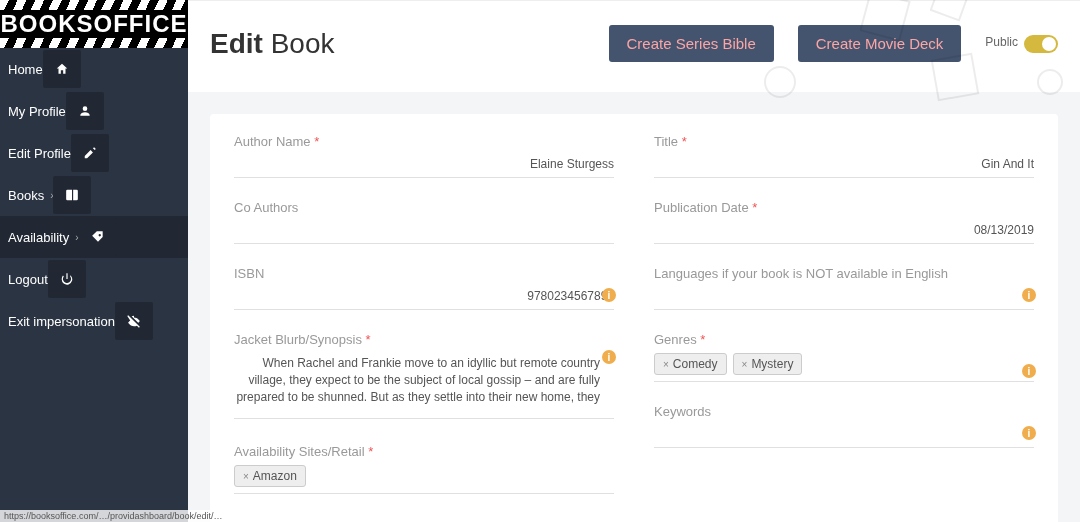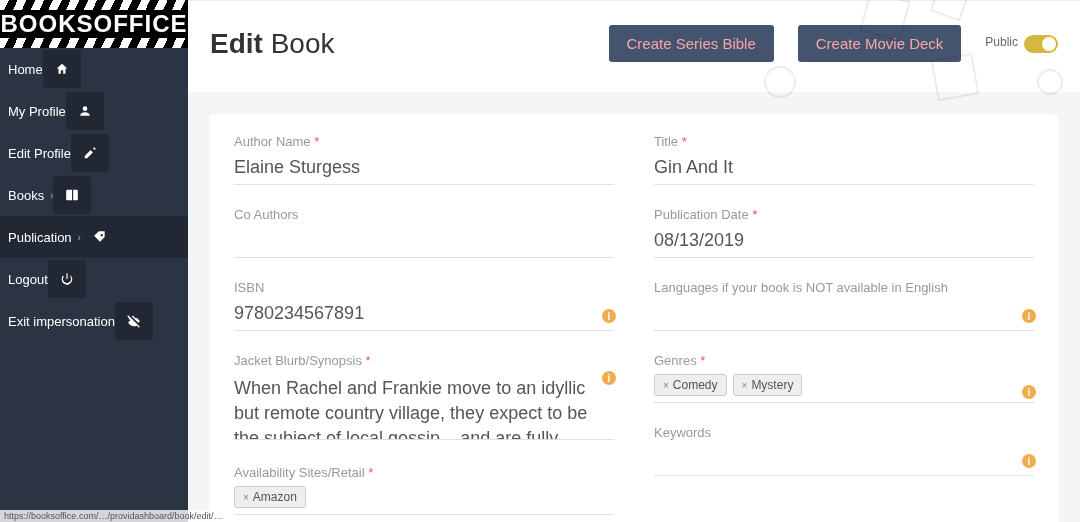--- a/index.html
+++ b/index.html
@@ -38,21 +38,21 @@
   
   .deco { position: absolute; opacity: .07; pointer-events:none }
 
   .form-area { background: #f4f5f7; padding: 22px; flex: 1; }
   .card { background: #fff; border-radius: 4px; padding: 20px 24px; }
   .row { display: flex; gap: 40px; }
   .col { flex: 1; min-width: 0; }
   .field { margin-bottom: 22px; position: relative; }
   .field-label { font-size: 13px; color: #999; display: block; margin-bottom: 2px; }
   .req { color: #e55; }
-  .field-input { width: 100%; border: none; border-bottom: 1px solid #e0e0e0; padding: 6px 0; font-size: 18px; background: transparent; outline: none; color:#555;}
+  .field-input { width: 100%; border: none; border-bottom: 1px solid #e0e0e0; padding: 6px 0; font-size: 12px; background: transparent; outline: none; color:#555;text-align:right;}
   textarea.field-input { resize: none; font-family: inherit; line-height: 1.4; height: 70px; padding-right: 14px; }
   .info-icon { position: absolute; right: -2px; bottom: 8px; width: 14px; height: 14px; background: #f0ad4e; border-radius: 50%; display: flex; align-items: center; justify-content: center; color: #fff; font-size: 10px; font-weight: bold; }
   .info-icon.shift { right: -2px; bottom: 4px; }
   .tags { border-bottom: 1px solid #e0e0e0; padding: 4px 0 6px 0; display: flex; gap: 6px; flex-wrap: wrap; }
   .tag { background: #eee; border: 1px solid #ccc; border-radius: 3px; padding: 3px 8px; font-size: 12px; color: #555; display: inline-flex; align-items: center; gap: 4px;}
   .tag .x { font-size: 10px; color: #888; }
 
   
   .main::-webkit-scrollbar { width: 14px; }
   .main::-webkit-scrollbar-track { background: #eee; }
@@ -107,21 +107,21 @@
         <span class="nav-chevron">›</span>
       </span>
     <span class="nav-iconbox">
         <svg viewBox="0 0 24 24">
           <path d="M4 3h8v18H4a2 2 0 01-2-2V5a2 2 0 012-2zm10 0h6a2 2 0 012 2v14a2 2 0 01-2 2h-6V3z"></path>
         </svg>
       </span>
   </div>
   <div class="nav-item active">
     <span class="nav-left">
-        <span>Publication</span>
+        <span>Availability</span>
         <span class="nav-chevron">›</span>
       </span>
     <span class="nav-iconbox">
         <svg viewBox="0 0 24 24">
           <path d="M2 10l8-8h10v10l-8 8-10-10zm13-3a2 2 0 100 4 2 2 0 000-4z"></path>
         </svg>
       </span>
   </div>
   <div class="nav-item">
     <span class="nav-left">

